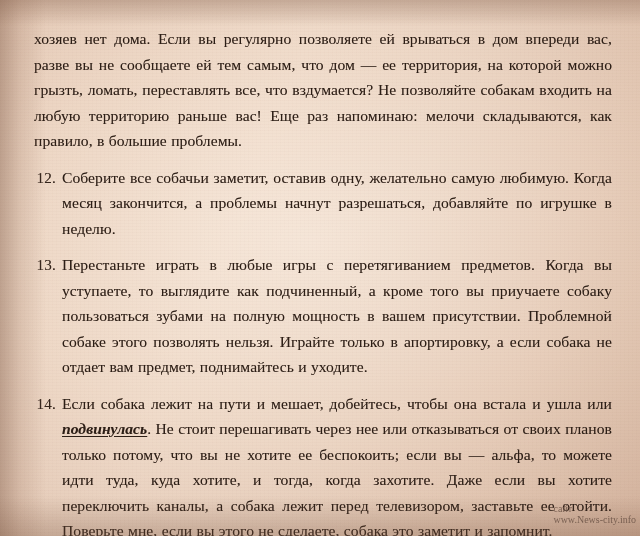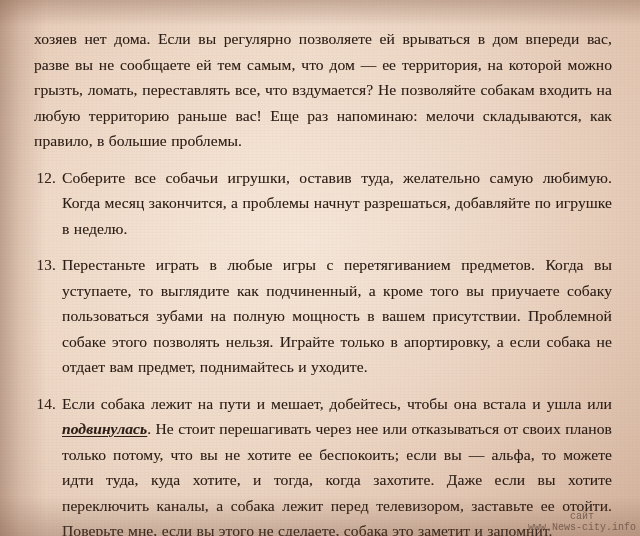--- a/index.html
+++ b/index.html
@@ -117,45 +117,45 @@
 
   
   #text-column {
     text-shadow: 0 0 0.6px rgba(60,35,25,0.35);
   }
 
   
   #watermark {
     position: absolute;
     right: 4px;
-    bottom: 3px;
-    font-family: Liberation Mono, monospace;
+    bottom: 11px;
+    font-family: Liberation Serif, serif;
     font-size: 10px;
     line-height: 11px;
     color: #6b5346;
-    text-align: center;
+    text-align: left;
     opacity: 0.85;
   }
   #watermark .l1 { display: block; }
   #watermark .l2 { display: block; }
 </style>
 </head>
 <body>
 
 <div id="page">
 
   <div id="text-column">
 
     <div class="para first no-num">
       <div class="para-body">хозяев нет дома. Если вы регулярно позволяете ей врываться в дом впереди вас, разве вы не сообщаете ей тем самым, что дом — ее территория, на которой можно грызть, ломать, переставлять все, что вздумается? Не позволяйте собакам входить на любую территорию раньше вас! Еще раз напоминаю: мелочи складываются, как правило, в большие проблемы.</div>
     </div>
 
     <div class="para">
       <div class="para-num">12.</div>
-      <div class="para-body">Соберите все собачьи игрушки, оставив туда, желательно самую любимую. Когда месяц закончится, а проблемы начнут разрешаться, добавляйте по игрушке в неделю.</div>
+      <div class="para-body">Соберите все собачьи заметит, оставив одну, желательно самую любимую. Когда месяц закончится, а проблемы начнут разрешаться, добавляйте по игрушке в неделю.</div>
     </div>
 
     <div class="para">
       <div class="para-num">13.</div>
       <div class="para-body">Перестаньте играть в любые игры с перетягиванием предметов. Когда вы уступаете, то выглядите как подчиненный, а кроме того вы приучаете собаку пользоваться зубами на полную мощность в вашем присутствии. Проблемной собаке этого позволять нельзя. Играйте только в апортировку, а если собака не отдает вам предмет, поднимайтесь и уходите.</div>
     </div>
 
     <div class="para">
       <div class="para-num">14.</div>
       <div class="para-body"><span>Если собака лежит на пути и мешает, добейтесь, чтобы она встала и ушла или </span><em class="underlined">подвинулась</em><span>. Не стоит перешагивать через нее или отказываться от своих планов только потому, что вы не хотите ее беспокоить; если вы — альфа, то можете идти туда, куда хотите, и тогда, когда захотите. Даже если вы хотите переключить каналы, а собака лежит перед телевизором, заставьте ее отойти. Поверьте мне, если вы этого не сделаете, собака это заметит и запомнит.</span></div>

